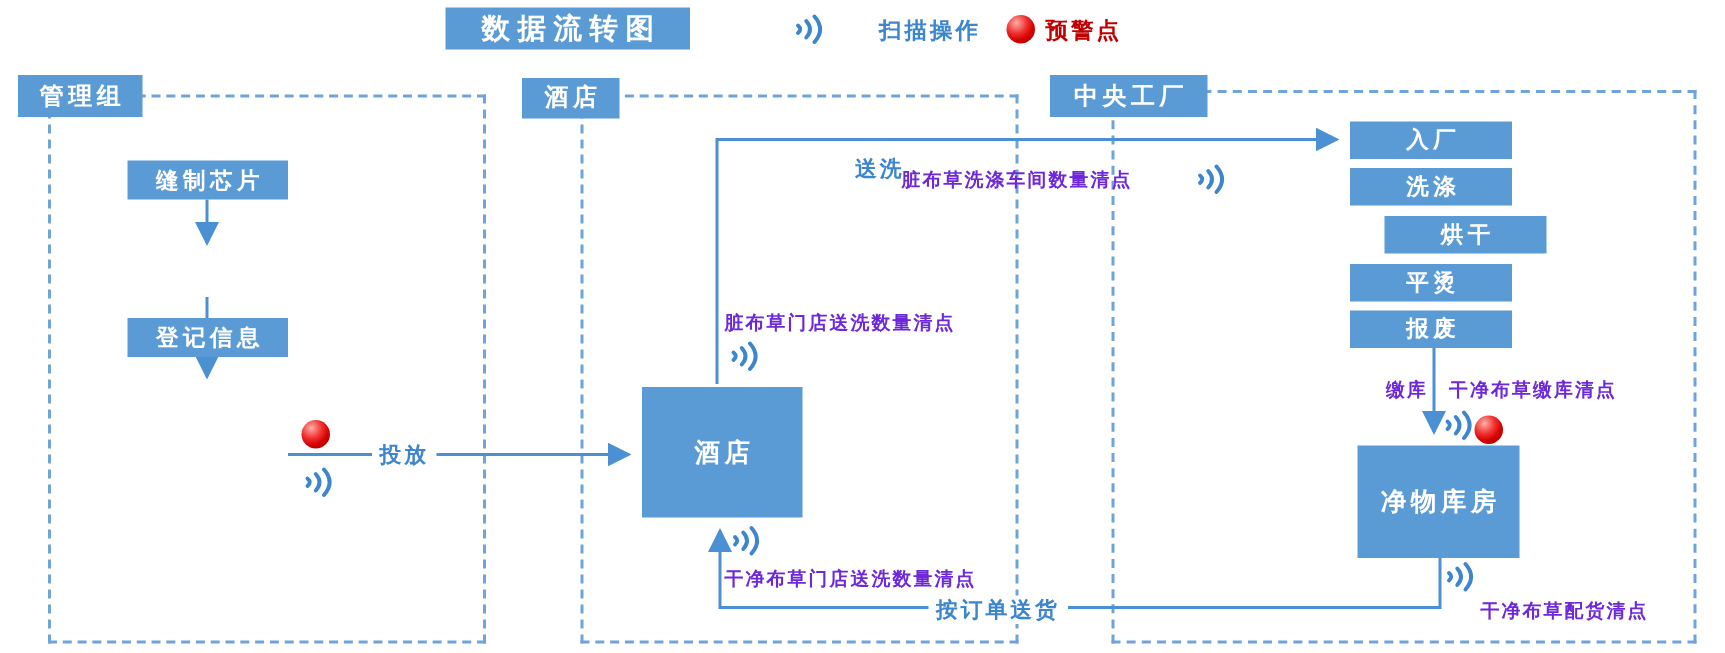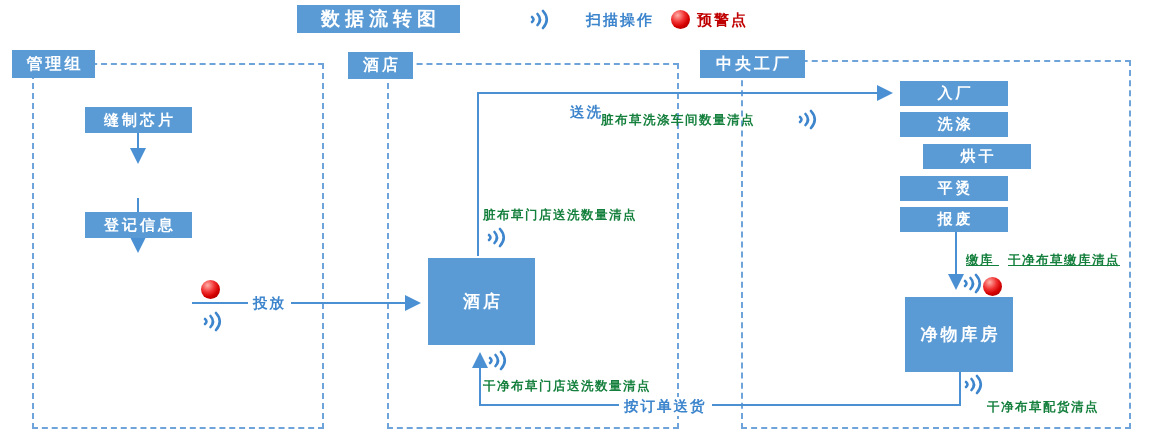--- a/index.html
+++ b/index.html
@@ -15,21 +15,21 @@
     position:absolute;background:#5B9BD5;color:#ffffff;font-weight:bold;
     display:flex;align-items:center;justify-content:center;
     letter-spacing:3px;text-indent:3px;
   }
   .hdr{font-size:16px;}
   .title{font-size:19px;letter-spacing:5px;text-indent:5px;}
   .node-lg{font-size:17px;}
   .node-sm{font-size:15px;}
   
   .lbl{
-    position:absolute;color:#15803d;font-weight:bold;font-size:12.5px;
+    position:absolute;color:#6d28d9;font-weight:bold;font-size:12.5px;
     letter-spacing:1.5px;white-space:nowrap;
   }
   .edge-lbl{
     position:absolute;color:#3D85CC;font-weight:bold;font-size:14.5px;
     letter-spacing:2px;white-space:nowrap;background:#ffffff;padding:0 5px;
   }
   .legend-lbl{position:absolute;font-weight:bold;font-size:15px;letter-spacing:2px;white-space:nowrap;}
   .blue-t{color:#3D85CC;}
   .red-t{color:#C00000;}
   
@@ -136,21 +136,21 @@
   <div class="bluebox node-sm" style="left:900px;top:144px;width:108px;height:25px;margin-left:23px;">
     <span>烘干</span>
   </div>
   <div class="bluebox node-sm" style="left:900px;top:176px;width:108px;height:25px;">
     <span>平烫</span>
   </div>
   <div class="bluebox node-sm" style="left:900px;top:207px;width:108px;height:25px;">
     <span>报废</span>
   </div>
 
-  <div class="lbl" style="left:966px;top:252px;text-decoration:underline;">
+  <div class="lbl" style="left:924px;top:252px;">
     <span>缴库</span>
     <span style="margin-left:9px;">干净布草缴库清点</span>
   </div>
   <svg class="scan" style="left:960px;top:270px;" width="24" height="27" viewBox="0 0 24 27">
     <g fill="none" stroke="#3D85CC" stroke-width="2.6" stroke-linecap="round">
       <path d="M5 11 q3 2.5 0 5"></path>
         <path d="M10.5 8 q5 5.5 0 11"></path>
         <path d="M16 5 q7.5 8.5 0 17"></path>
     </g>
   </svg>

